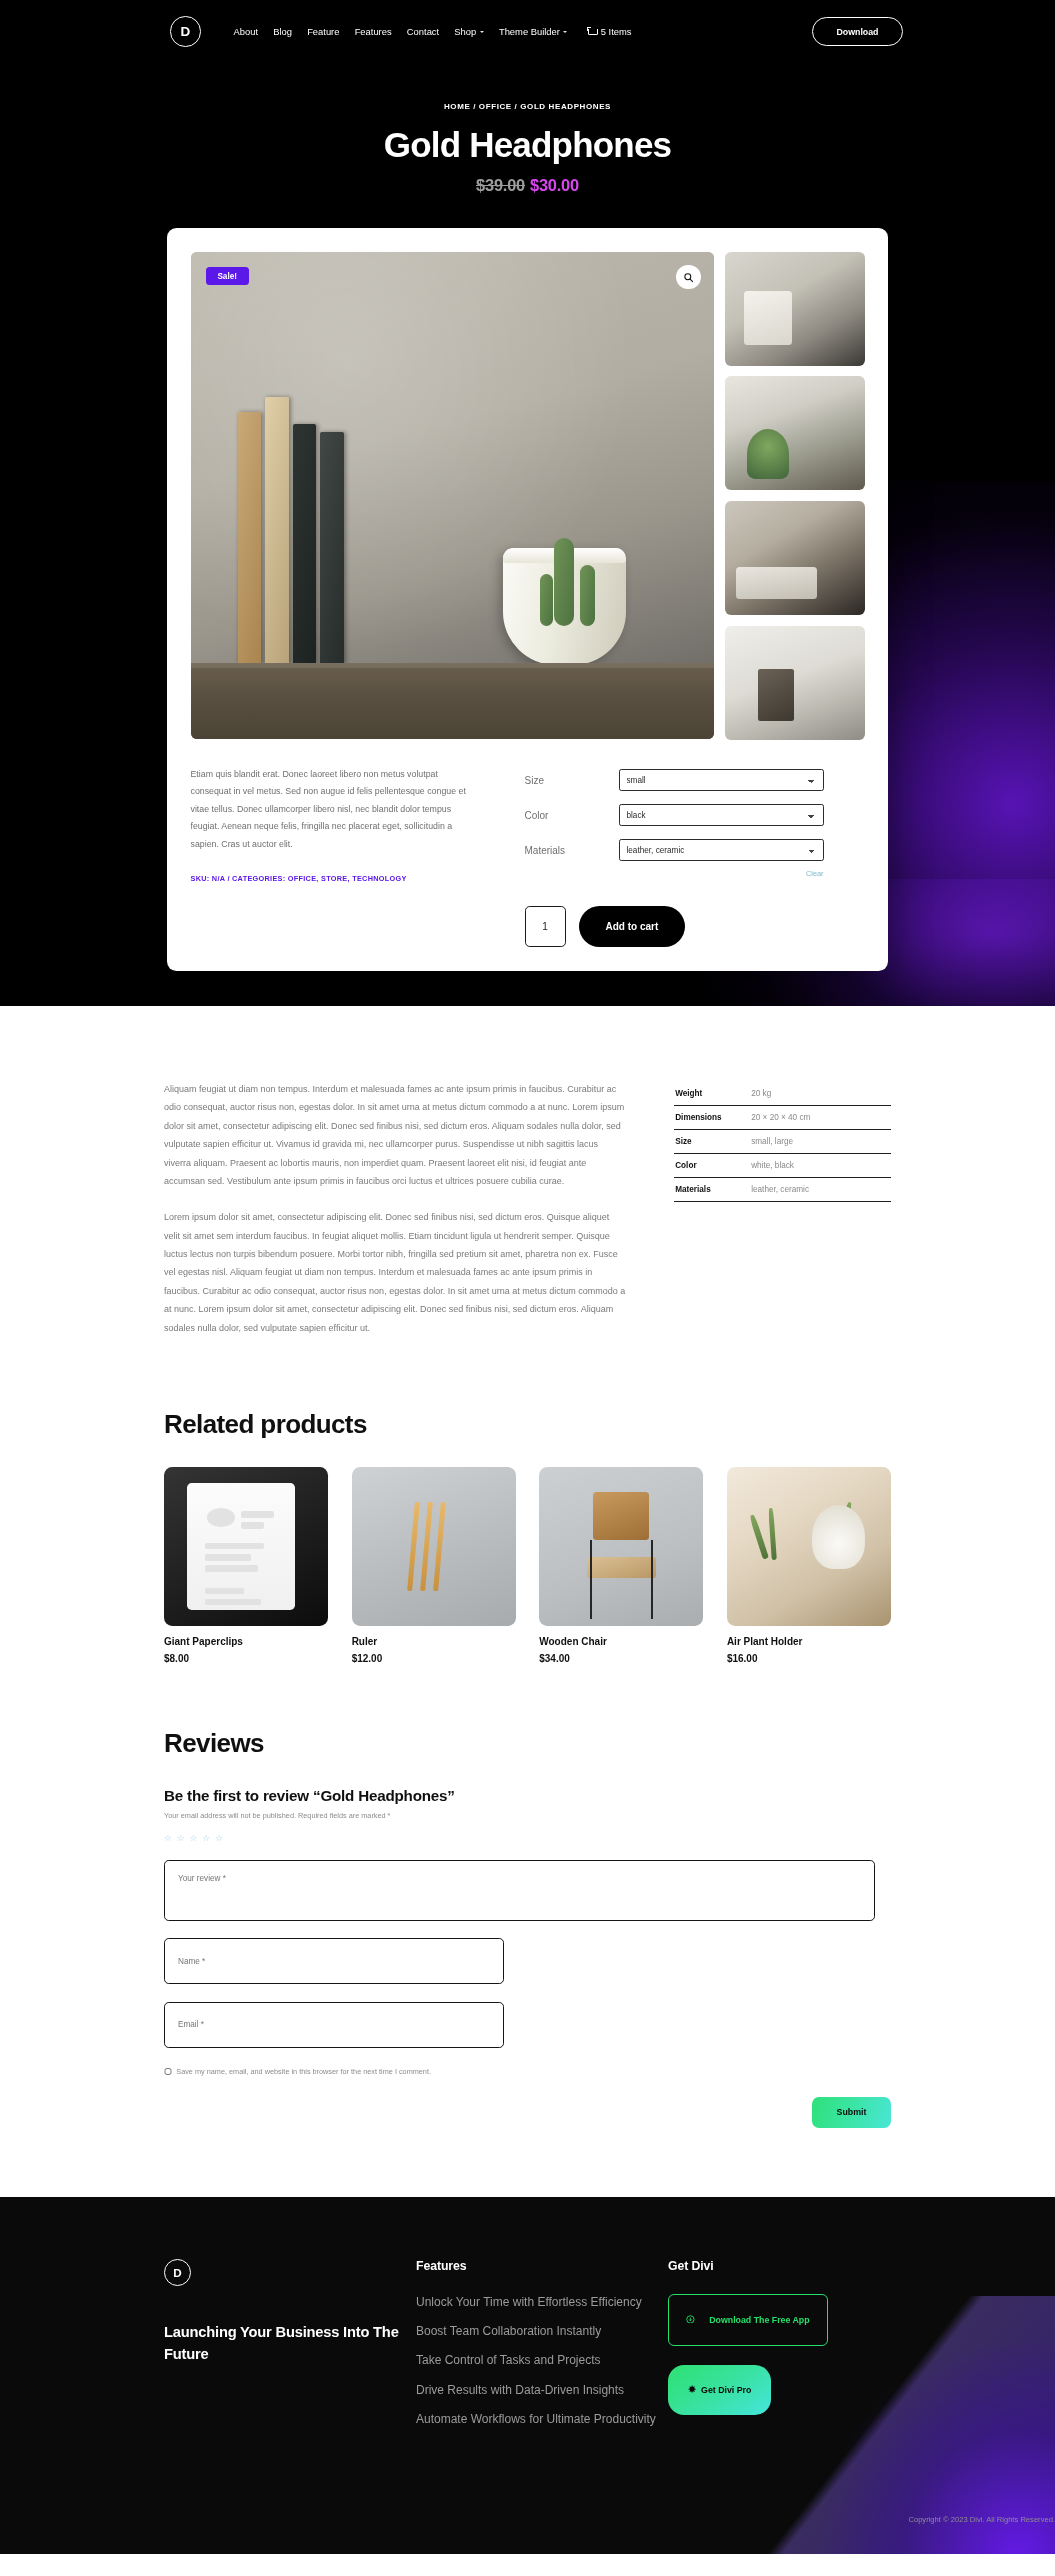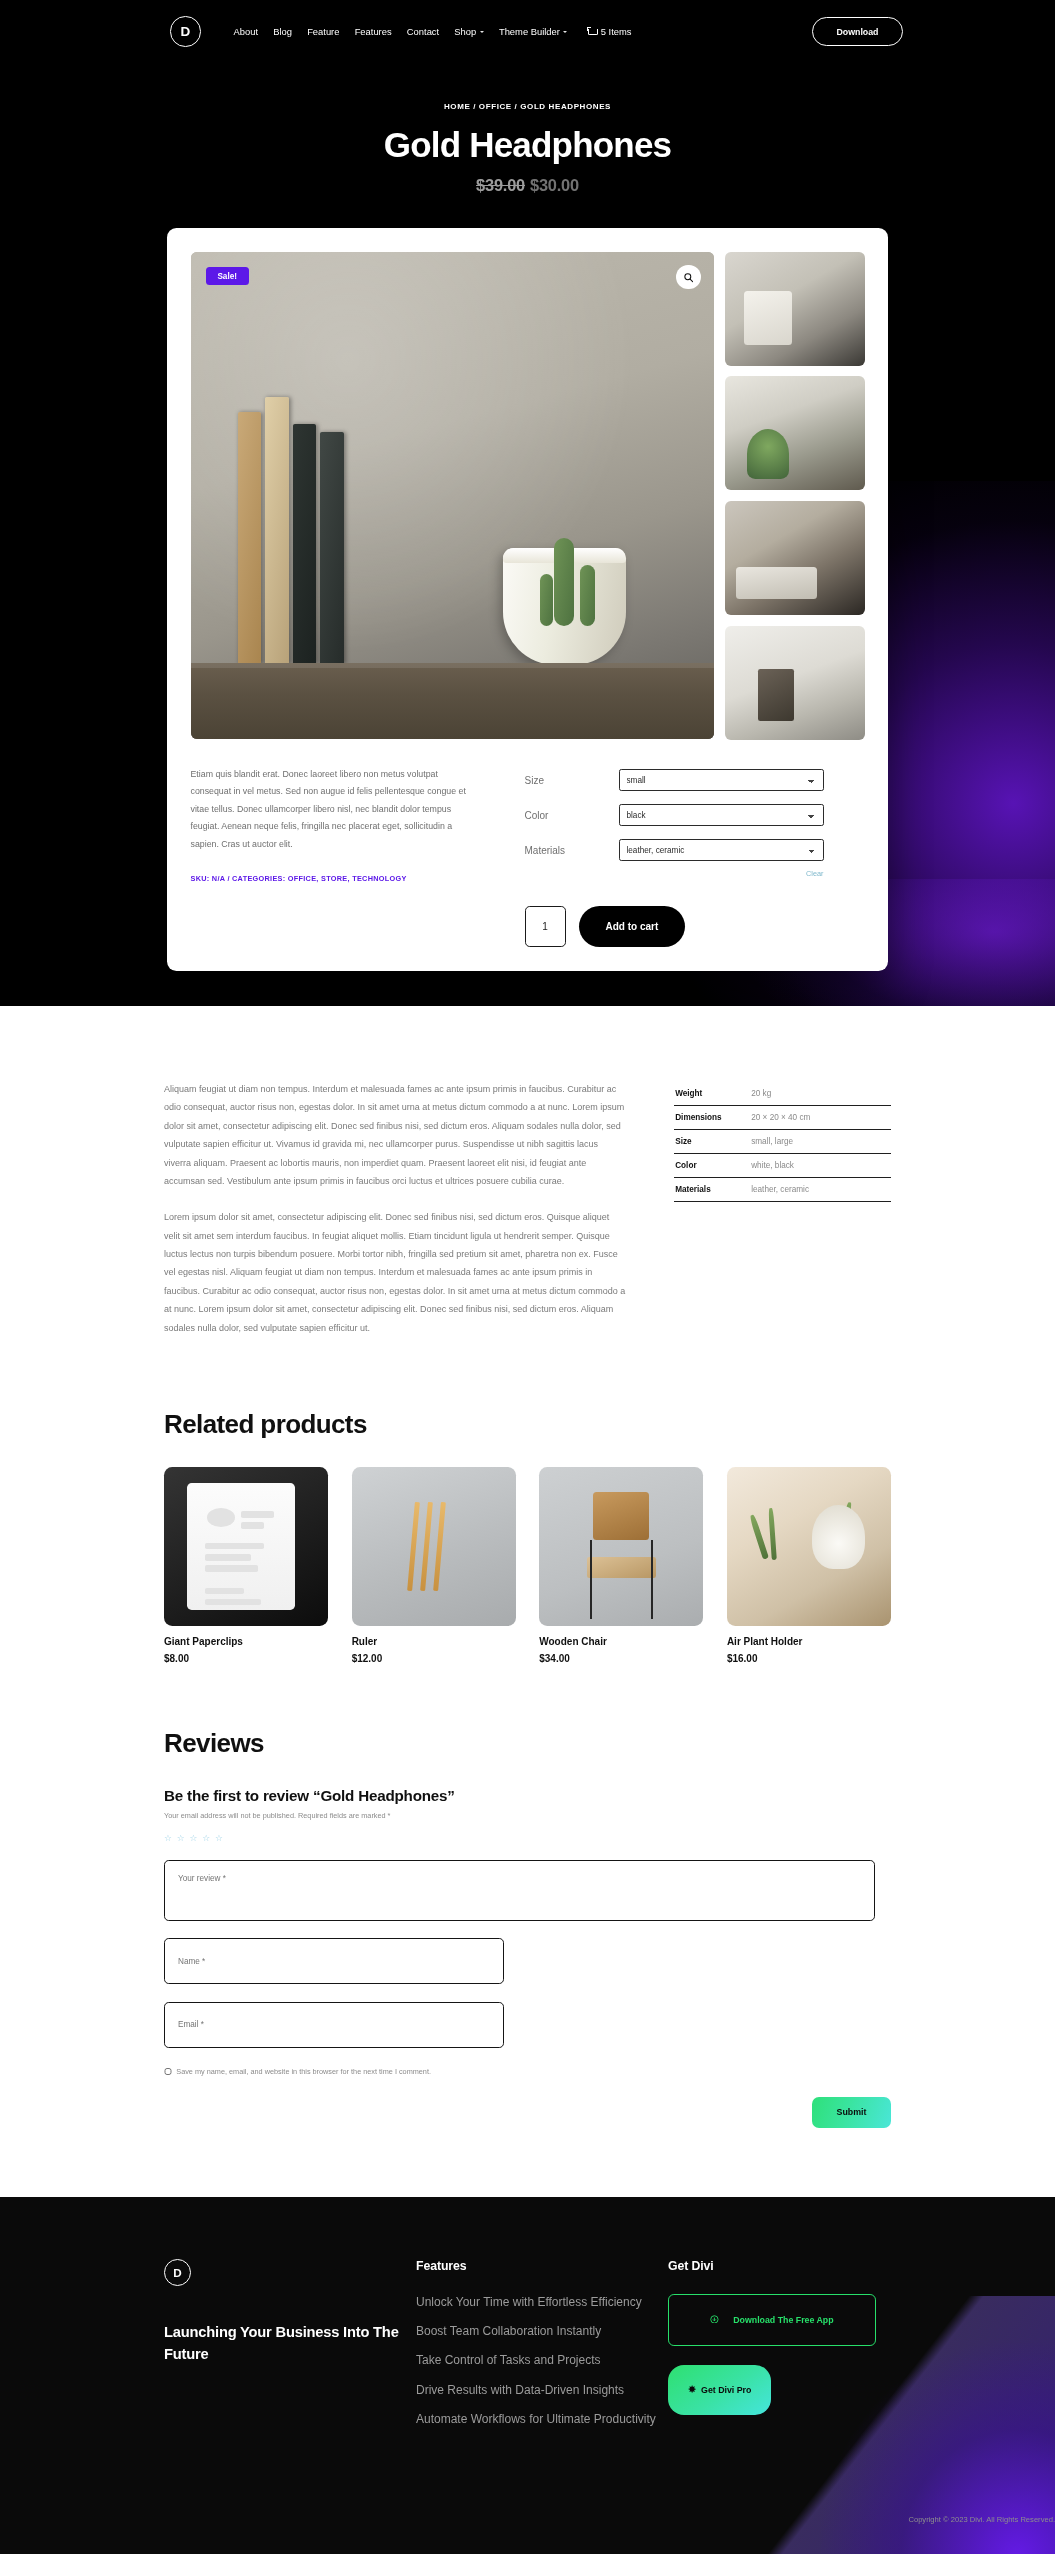--- a/index.html
+++ b/index.html
@@ -124,21 +124,21 @@
     margin-top: 15.2px;
     line-height: 1.06;
   }
   .price-row {
     margin-top: 13px;
     font-size: 16.4px;
     font-weight: 700;
     letter-spacing: -0.2px;
   }
   .price-old { color: #9c9c9c; text-decoration: line-through; font-weight: 700; }
-  .price-new { color: #737373; margin-left: 5px; }
+  .price-new { color: #d946ef; margin-left: 5px; }
 
   
   .product-card {
     position: relative;
     z-index: 3;
     width: 721px;
     margin: 33px auto 0 auto;
     background: #ffffff;
     border-radius: 9.4px;
     padding: 23.5px;
@@ -483,21 +483,21 @@
     font-size: 12px;
     text-decoration: none;
   }
   .f-col-get { flex: 1 1 auto; }
   .btn-outline-green {
     display: flex;
     align-items: center;
     justify-content: center;
     gap: 14px;
     margin-top: 21px;
-    width: 208px;
+    width: 160px;
     height: 52px;
     border: 1.2px solid #27e06a;
     border-radius: 5.9px;
     color: #27e06a;
     background: transparent;
     font-size: 8.8px;
     font-weight: 700;
     font-family: inherit;
     cursor: pointer;
   }

